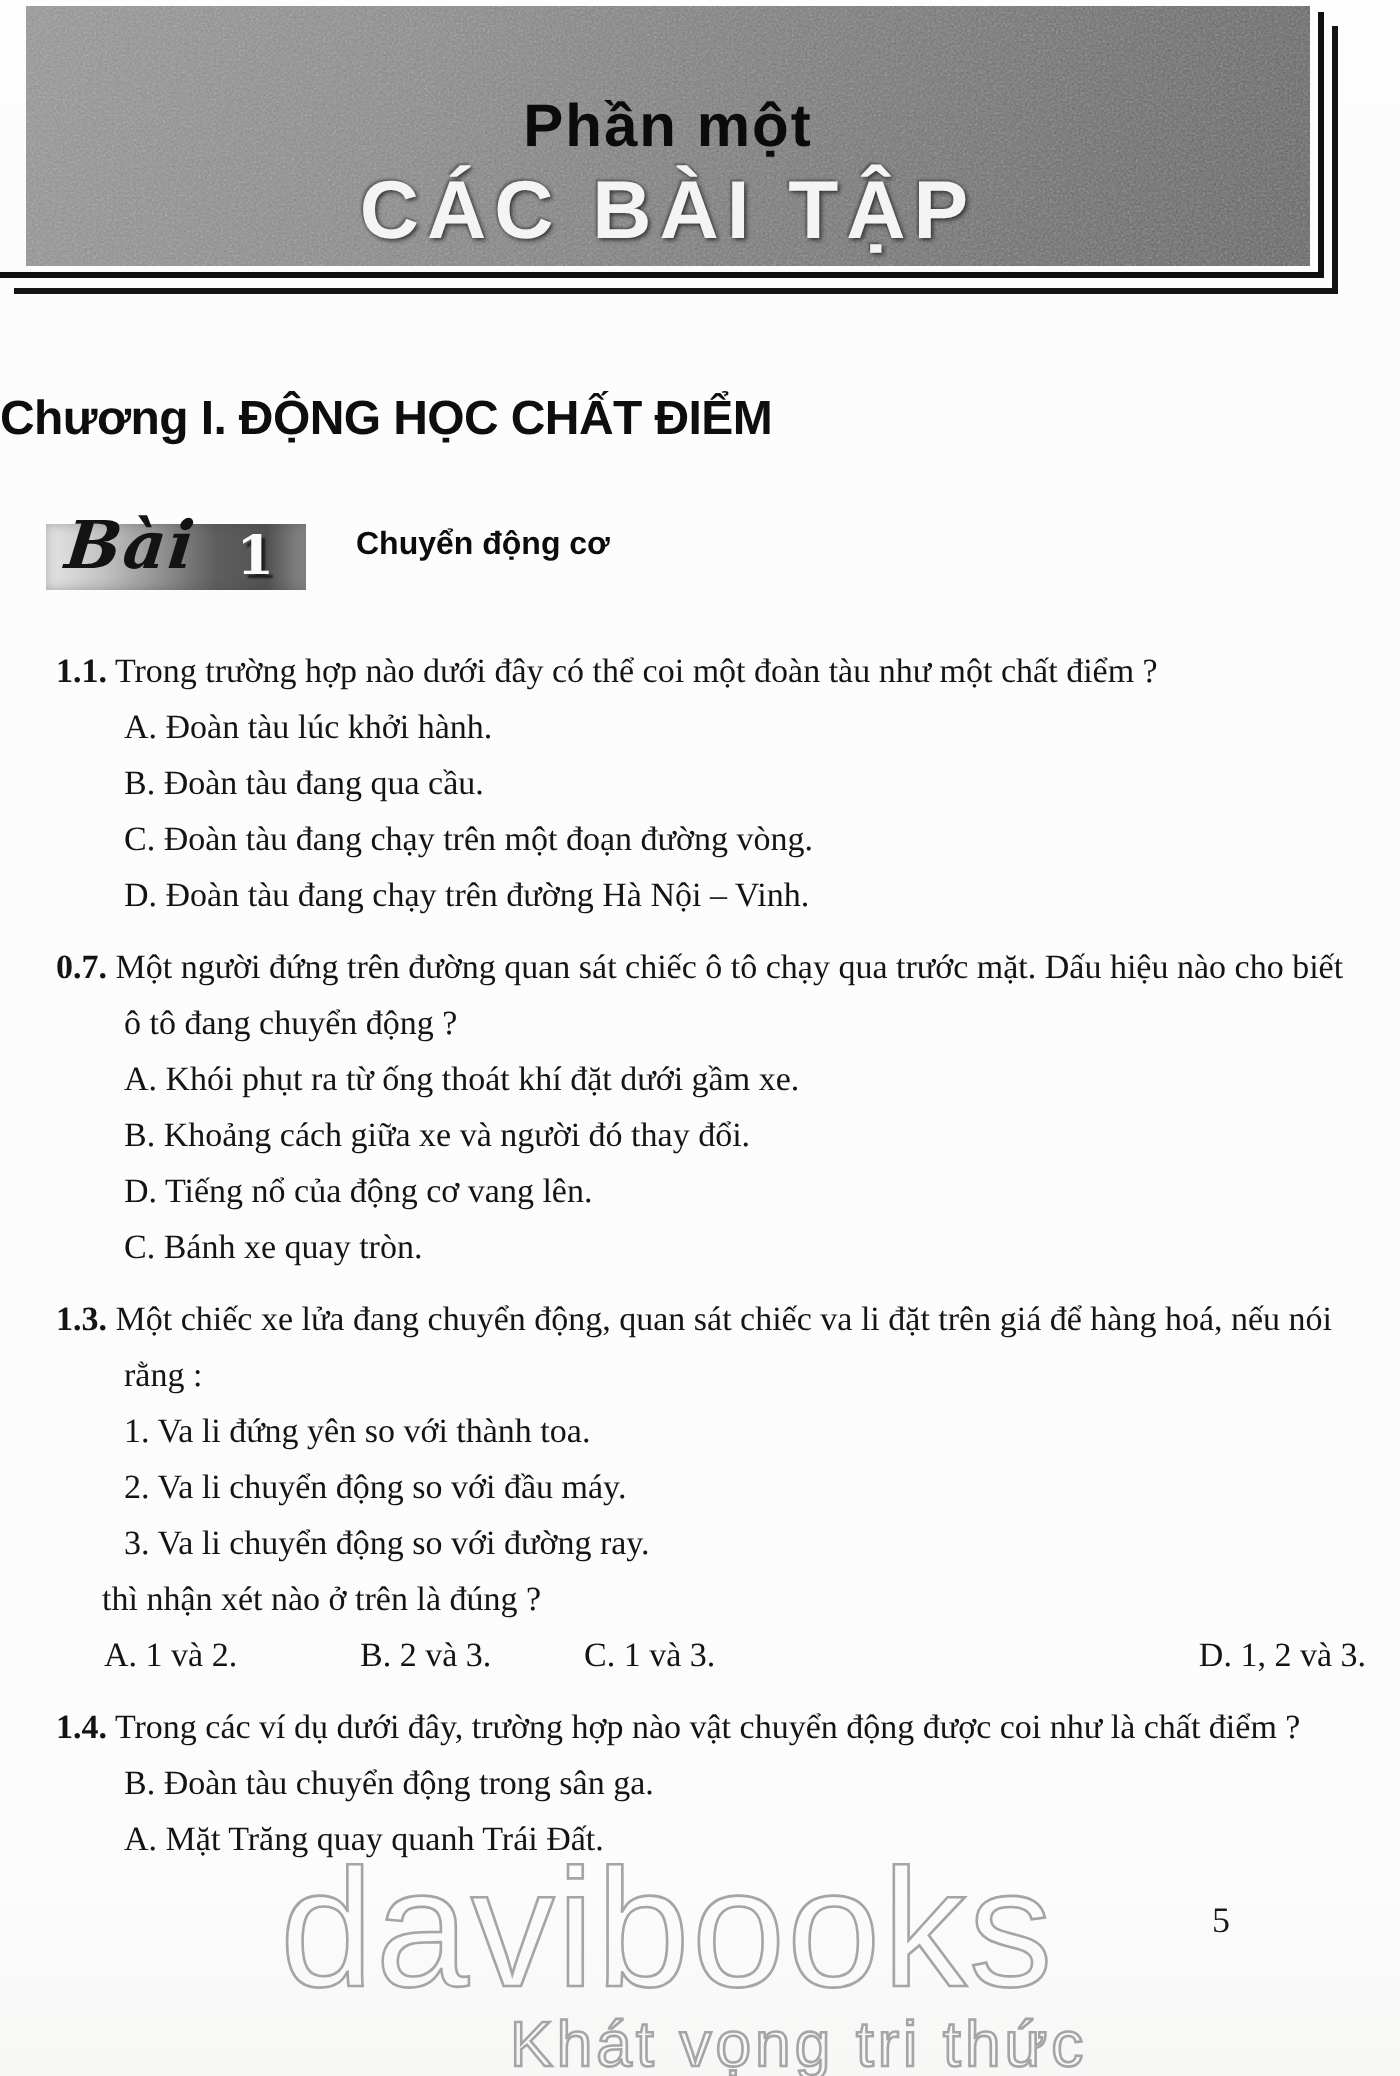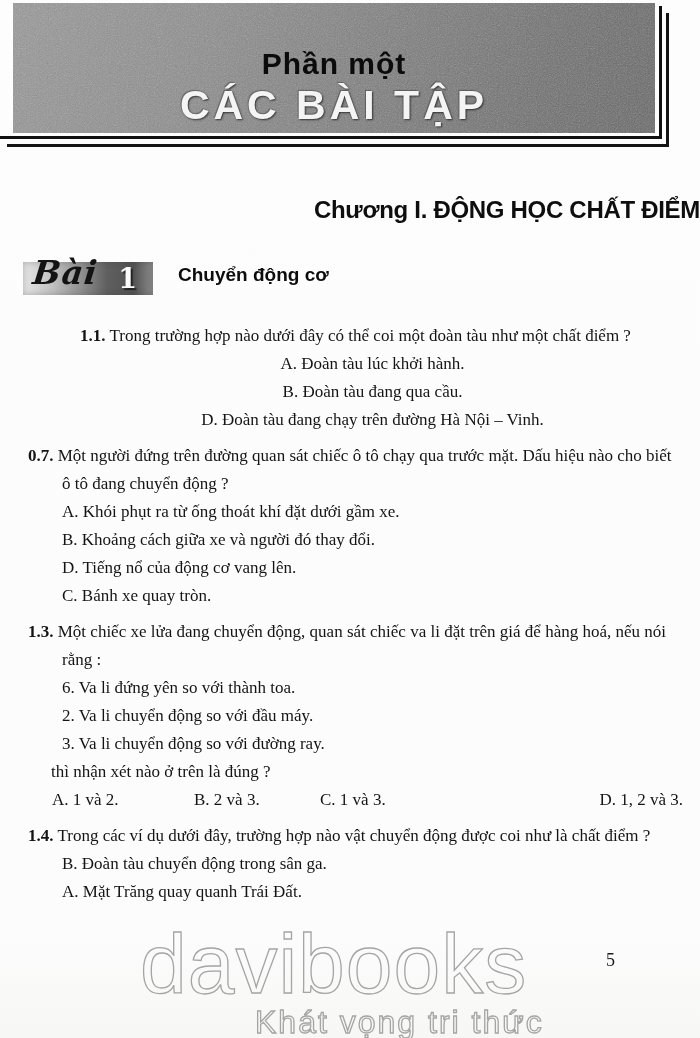--- a/index.html
+++ b/index.html
@@ -41,21 +41,21 @@
   }
   .banner-title {
     top: 79px;
     font-family: "Liberation Sans", sans-serif;
     font-weight: bold; font-size: 41px; letter-spacing: 4px; color: #f4f4f4;
     text-shadow: 1px 1px 2px rgba(20,20,20,.75), -1px -1px 1px rgba(40,40,40,.4);
   }
 
   
   .chapter {
-    margin-top: 44px; text-align: right;
+    margin-top: 44px; text-align: left;
     font-family: "Liberation Sans", sans-serif;
     font-weight: bold; font-size: 24px; letter-spacing: -0.3px; color: #0e0e0e;
   }
 
   
   .lesson-row { position: relative; margin: 36px 0 0 23px; height: 36px; }
   .lesson-badge {
     position: absolute; left: 0; top: 2px; width: 130px; height: 33px;
     background: linear-gradient(90deg, #e6e6e6 0%, #c2c2c2 22%, #8f8f8f 45%, #5f5f5f 65%, #525252 85%, #8c8c8c 100%);
     box-shadow: inset 0 0 6px rgba(60,60,60,.35);
@@ -68,36 +68,36 @@
   }
   .lesson-badge-num {
     position: absolute; right: 16px; top: 1px;
     font-family: "DejaVu Serif", serif; font-weight: bold;
     font-size: 27px; color: #fbfbfb;
     text-shadow: 2px 2px 1px rgba(25,25,25,.85);
   }
   .lesson-title {
     position: absolute; left: 155px; top: 4px;
     font-family: "Liberation Sans", sans-serif;
-    font-weight: bold; font-size: 19px; color: #0c0c0c;
+    font-weight: bold; font-size: 16px; color: #0c0c0c;
   }
 
   
   .questions {
     margin: 26px 14px 0 28px;
     width: 655px;
     font-size: 17px; line-height: 28px; color: #141414;
   }
   .question { margin-top: 8px; }
-  .question:first-child { margin-top: 12px; text-align: center; }
+  .question:first-child { margin-top: 12px; }
   .qtext { padding-left: 34px; text-indent: -34px; }
   .qnum { font-weight: bold; }
   .option, .statement { padding-left: 34px; }
   .followup { padding-left: 23px; }
-  .options-row { padding-left: 24px; display: flex; gap: 14px; }
+  .options-row { padding-left: 24px; display: flex; }
   .options-row .col-a { width: 128px; }
   .options-row .col-b { width: 112px; font-family: Liberation Serif, serif; }
   .options-row .col-c { width: 120px; }
   .options-row .col-d { flex: 1; text-align: right; }
 
   
   .watermark { position: absolute; pointer-events: none; z-index: 5;
     font-family: "Liberation Sans", sans-serif; color: transparent;
     -webkit-text-stroke: 1.3px #a5a5a5;
   }
@@ -140,34 +140,35 @@
     </div>
     <div class="lesson-title">Chuyển động cơ</div>
   </div>
 
   <div class="questions">
 
     <div class="question">
       <div class="qtext"><span class="qnum">1.1.</span> <span>Trong trường hợp nào dưới đây có thể coi một đoàn tàu như một chất điểm ?</span></div>
       <div class="option">A. Đoàn tàu lúc khởi hành.</div>
       <div class="option">B. Đoàn tàu đang qua cầu.</div>
+      <div class="option">C. Đoàn tàu đang chạy trên một đoạn đường vòng.</div>
       <div class="option">D. Đoàn tàu đang chạy trên đường Hà Nội – Vinh.</div>
     </div>
 
     <div class="question">
       <div class="qtext"><span class="qnum">0.7.</span> <span>Một người đứng trên đường quan sát chiếc ô tô chạy qua trước mặt. Dấu hiệu nào cho biết ô tô đang chuyển động ?</span></div>
       <div class="option">A. Khói phụt ra từ ống thoát khí đặt dưới gầm xe.</div>
       <div class="option">B. Khoảng cách giữa xe và người đó thay đổi.</div>
       <div class="option">D. Tiếng nổ của động cơ vang lên.</div>
       <div class="option">C. Bánh xe quay tròn.</div>
     </div>
 
     <div class="question">
       <div class="qtext"><span class="qnum">1.3.</span> <span>Một chiếc xe lửa đang chuyển động, quan sát chiếc va li đặt trên giá để hàng hoá, nếu nói rằng :</span></div>
-      <div class="statement">6. Va li đứng yên so với thành toa.</div>
+      <div class="statement">1. Va li đứng yên so với thành toa.</div>
       <div class="statement">2. Va li chuyển động so với đầu máy.</div>
       <div class="statement">3. Va li chuyển động so với đường ray.</div>
       <div class="followup">thì nhận xét nào ở trên là đúng ?</div>
       <div class="options-row">
         <span class="col-a">A. 1 và 2.</span>
         <span class="col-b">B. 2 và 3.</span>
         <span class="col-c">C. 1 và 3.</span>
         <span class="col-d">D. 1, 2 và 3.</span>
       </div>
     </div>

